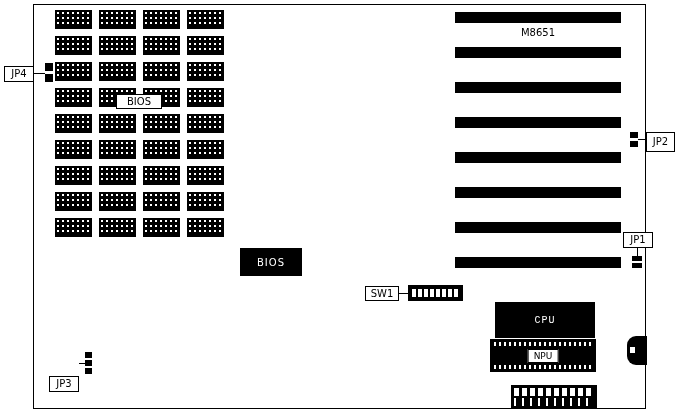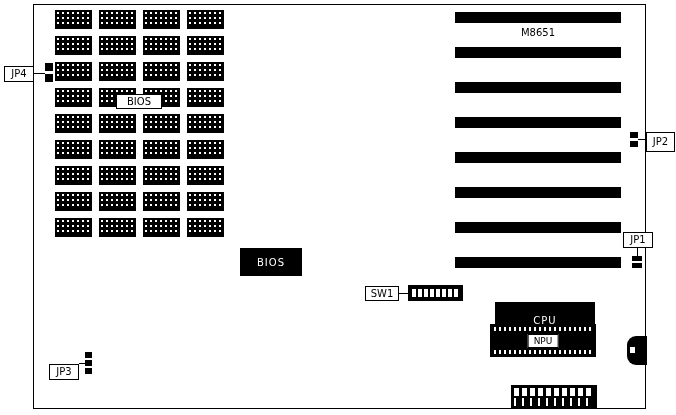--- a/index.html
+++ b/index.html
@@ -140,41 +140,41 @@
   <div class="abs pinblock" style="left:630px;top:132px;width:8px;height:6px;"></div>
   <div class="abs pinblock" style="left:630px;top:141px;width:8px;height:6px;"></div>
   <div class="abs line" style="left:638px;top:139px;width:8px;height:1px;"></div>
   <div class="abs labelbox" style="left:646px;top:132px;width:29px;height:20px;">JP2</div>
 
   <div class="abs labelbox" style="left:623px;top:232px;width:30px;height:16px;">JP1</div>
   <div class="abs line" style="left:637px;top:248px;width:1px;height:8px;"></div>
   <div class="abs pinblock" style="left:632px;top:256px;width:10px;height:5px;"></div>
   <div class="abs pinblock" style="left:632px;top:263px;width:10px;height:5px;"></div>
 
-  <div class="abs labelbox" style="left:49px;top:364px;width:30px;height:16px;">JP3</div>
+  <div class="abs labelbox" style="left:49px;top:376px;width:30px;height:16px;">JP3</div>
   <div class="abs line" style="left:79px;top:363px;width:6px;height:1px;"></div>
   <div class="abs pinblock" style="left:85px;top:352px;width:7px;height:6px;"></div>
   <div class="abs pinblock" style="left:85px;top:360px;width:7px;height:6px;"></div>
   <div class="abs pinblock" style="left:85px;top:368px;width:7px;height:6px;"></div>
 
   <div class="abs blackchip" style="left:240px;top:248px;width:62px;height:28px;">
     <span class="whitetext">BIOS</span>
   </div>
 
   <div class="abs labelbox" style="left:365px;top:286px;width:34px;height:15px;">SW1</div>
   <div class="abs line" style="left:399px;top:293px;width:9px;height:1px;"></div>
   <div class="abs dip" style="left:408px;top:285px;width:55px;height:16px;">
     <div class="dip-inner"></div>
   </div>
 
-  <div class="abs blackchip" style="left:495px;top:302px;width:100px;height:36px;">
+  <div class="abs blackchip" style="left:495px;top:302px;width:100px;height:36px;font-family:Liberation Mono, monospace;">
     <span class="whitetext">CPU</span>
   </div>
 
-  <div class="abs npu" style="left:490px;top:324px;width:106px;height:33px;">
+  <div class="abs npu" style="left:490px;top:339px;width:106px;height:33px;">
     <div class="npu-label">NPU</div>
   </div>
 
   <div class="abs kbd" style="left:627px;top:336px;width:20px;height:29px;">
     <div class="kbd-notch"></div>
   </div>
 
   <div class="abs pwr" style="left:511px;top:385px;width:86px;height:23px;">
     <div class="pwr-squares"></div>
     <div class="pwr-comb"></div>

